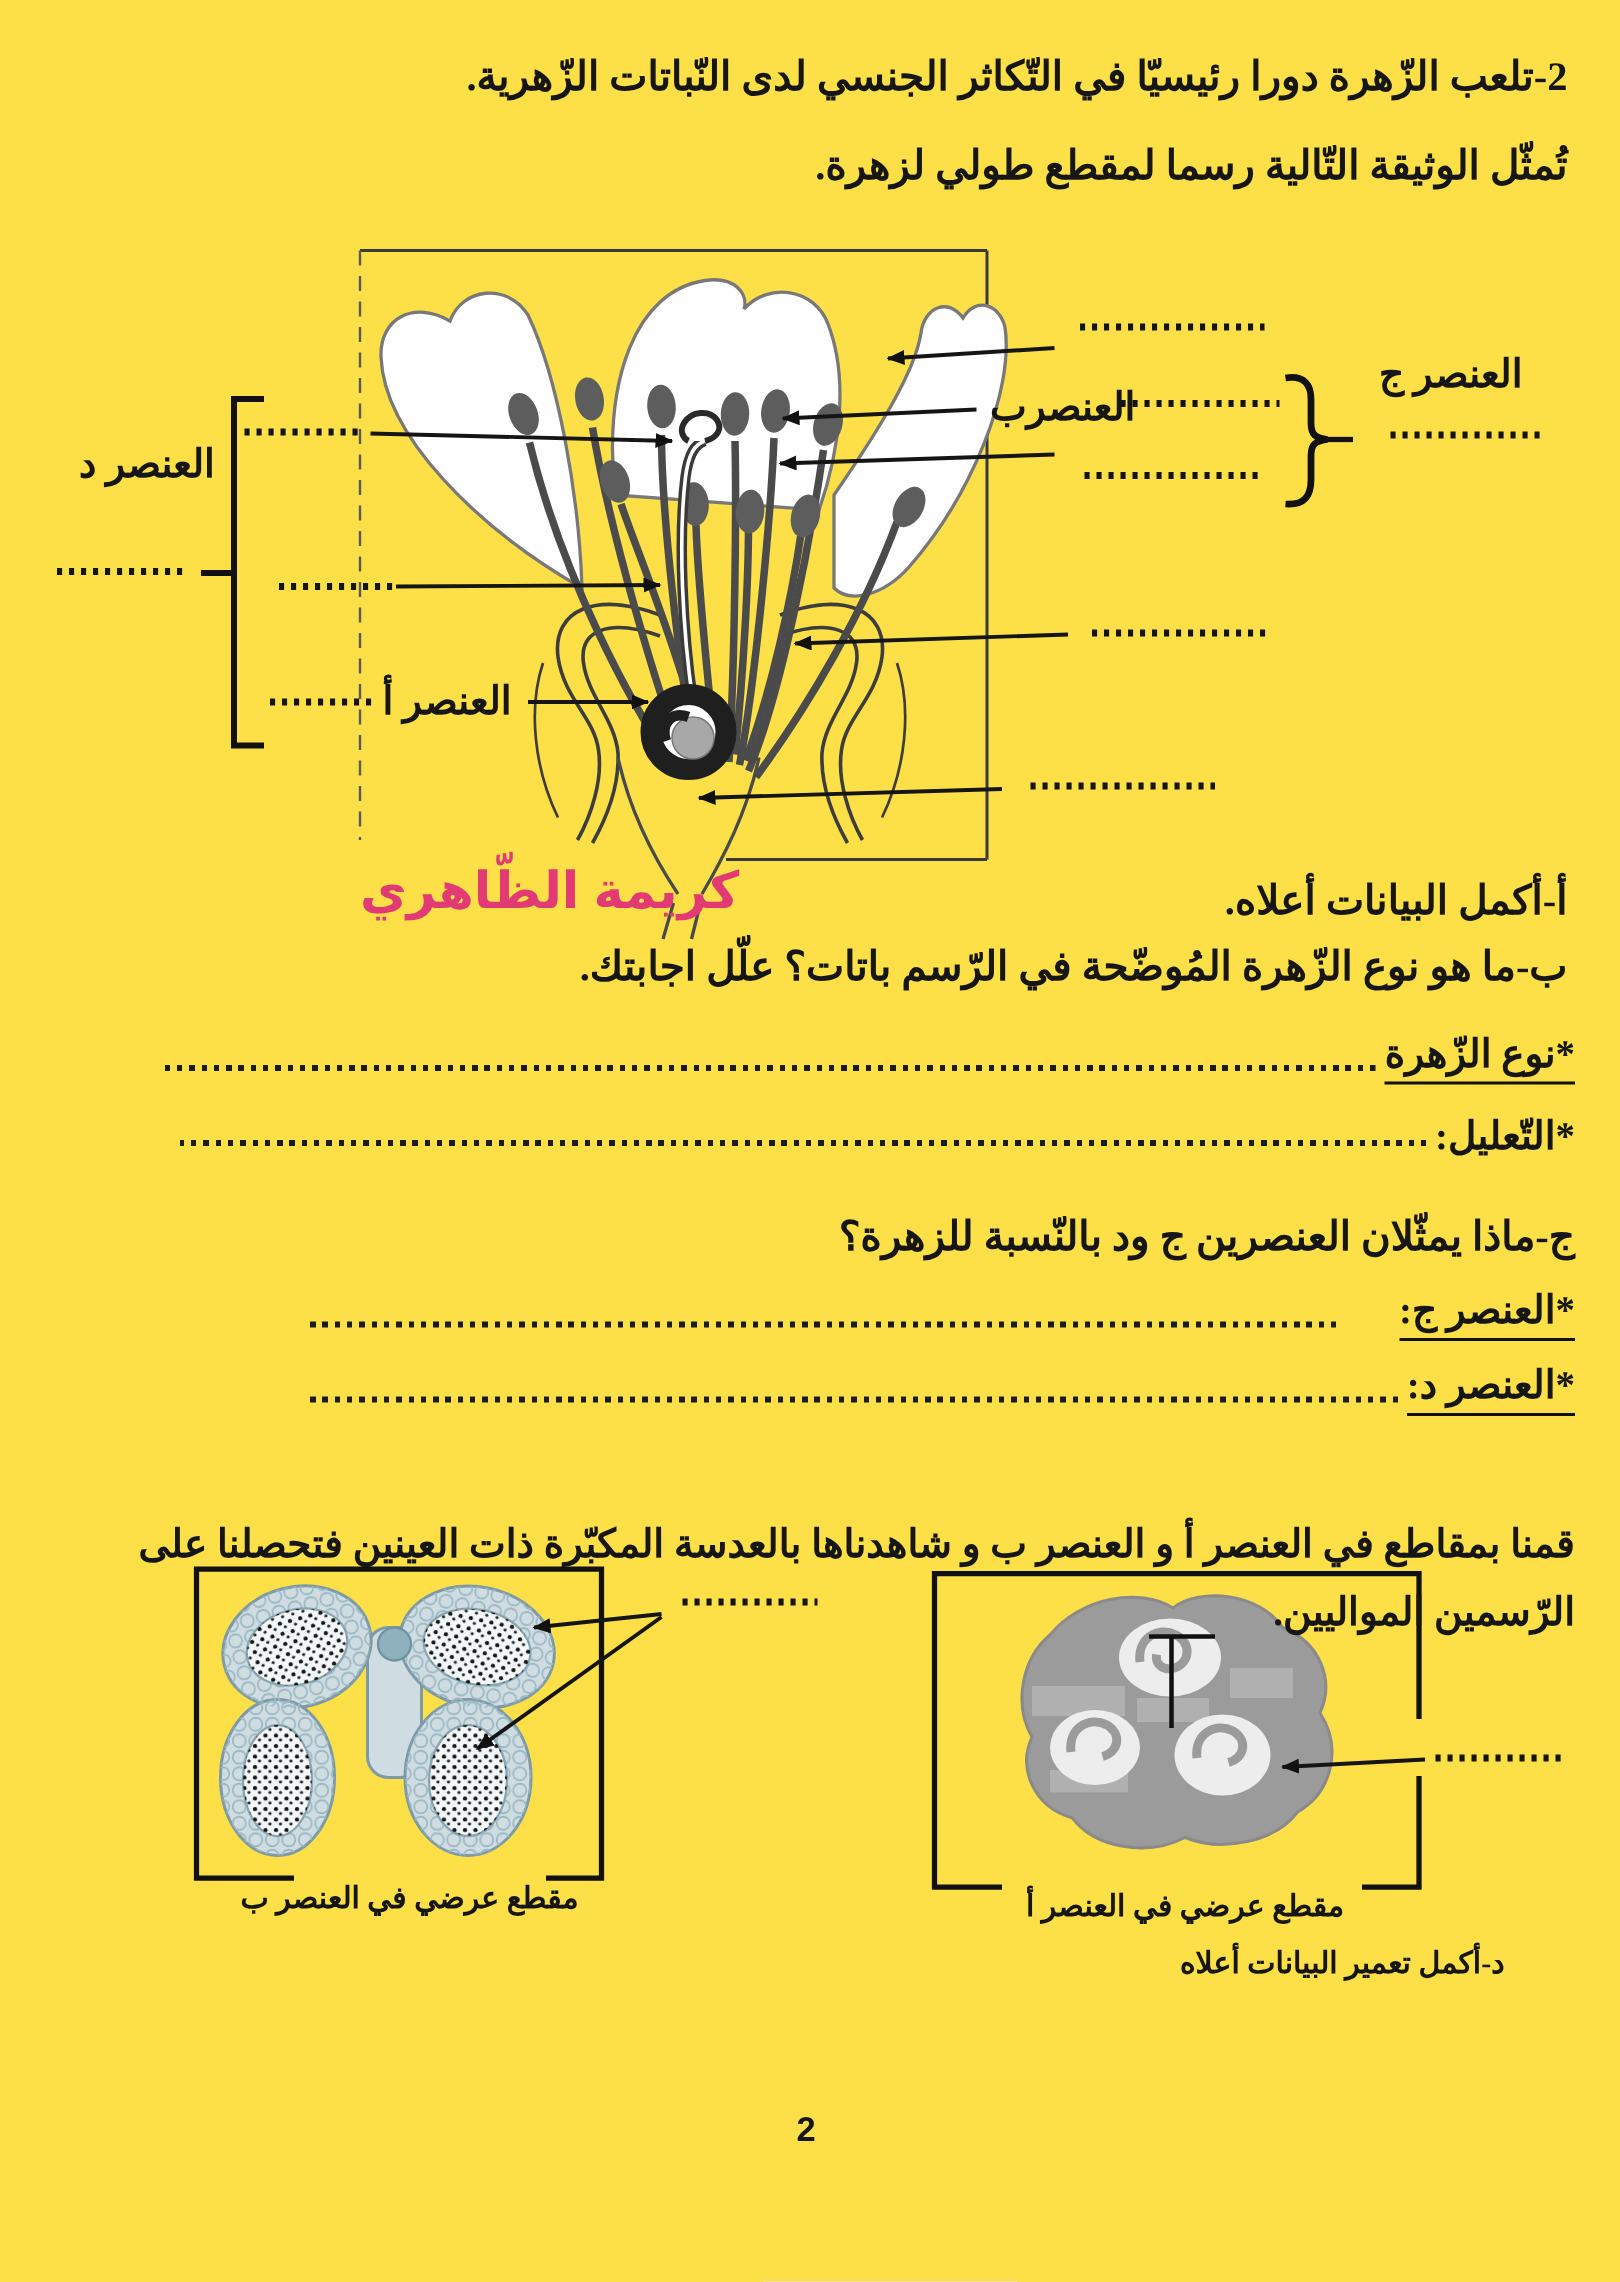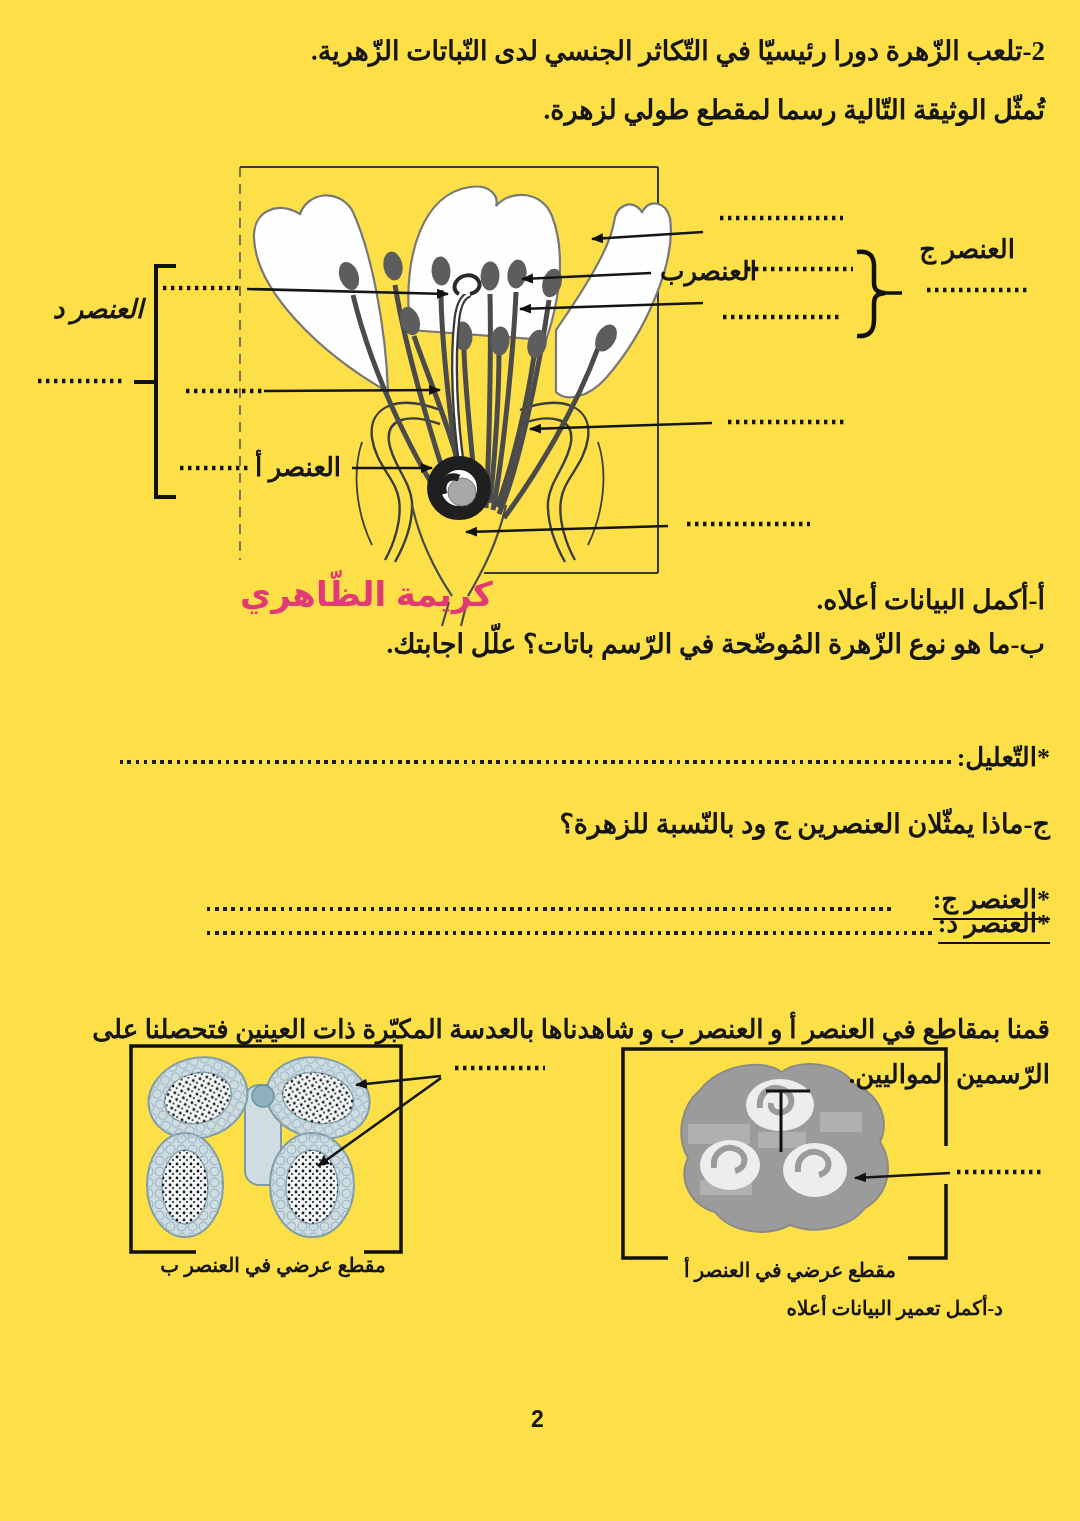--- a/index.html
+++ b/index.html
@@ -226,38 +226,42 @@
       <path d="M 441 1078 L 318 1166" marker-end="url(#ah2)"></path>
       <path d="M 950 1173 L 855 1178" marker-end="url(#ah2)"></path>
     </g>
   </svg>
 
   <div class="abs intro txt">
     <div>2-تلعب الزّهرة دورا رئيسيّا في التّكاثر الجنسي لدى النّباتات الزّهرية.</div>
     <div>تُمثّل الوثيقة التّالية رسما لمقطع طولي لزهرة.</div>
   </div>
 
-  <div class="abs fig-label" style="top:294px; left:48px; width:100px;font-style:italic;">العنصر د</div>
+  <div class="abs fig-label" style="top:294px; left:48px; width:100px;">العنصر د</div>
   <div class="abs fig-label" style="top:452px; left:252px; width:92px;">العنصر أ</div>
   <div class="abs fig-label" style="top:256px; left:660px;">العنصرب</div>
   <div class="abs fig-label" style="top:234px; left:920px; width:95px;">العنصر ج</div>
   <div class="abs watermark" style="color: rgb(226, 58, 117); margin-top: 32px;">كريمة الظّاهري</div>
 
   <div class="abs txt" style="top:584px; right:35px; font-size:27px;">أ-أكمل البيانات أعلاه.</div>
   <div class="abs txt" style="top:628px; right:35px; font-size:27px;">ب-ما هو نوع الزّهرة المُوضّحة في الرّسم باتات؟ علّل اجابتك.</div>
 
+  <div class="row" style="top:687px; left:106px; right:30px;">
+    <span class="lbl u">*نوع الزّهرة</span>
+    <span class="dots"></span>
+  </div>
 
   <div class="row" style="top:742px; left:116px; right:30px;">
     <span class="lbl">*التّعليل:</span>
     <span class="dots"></span>
   </div>
 
   <div class="abs txt" style="top:808px; right:30px; font-size:27px;margin-left:11px;">ج-ماذا يمثّلان العنصرين ج ود بالنّسبة للزهرة؟</div>
 
-  <div class="row" style="top:884px; left:200px; right:30px;gap:36px;">
+  <div class="row" style="top:858px; left:200px; right:30px;gap:36px;">
     <span class="lbl u">*العنصر ج:</span>
     <span class="dots"></span>
   </div>
 
   <div class="row" style="top:908px; left:200px; right:30px;">
     <span class="lbl u">*العنصر د:</span>
     <span class="dots"></span>
   </div>
 
   <div class="abs para">قمنا بمقاطع في العنصر أ و العنصر ب و شاهدناها بالعدسة المكبّرة ذات العينين فتحصلنا على الرّسمين المواليين.</div>

